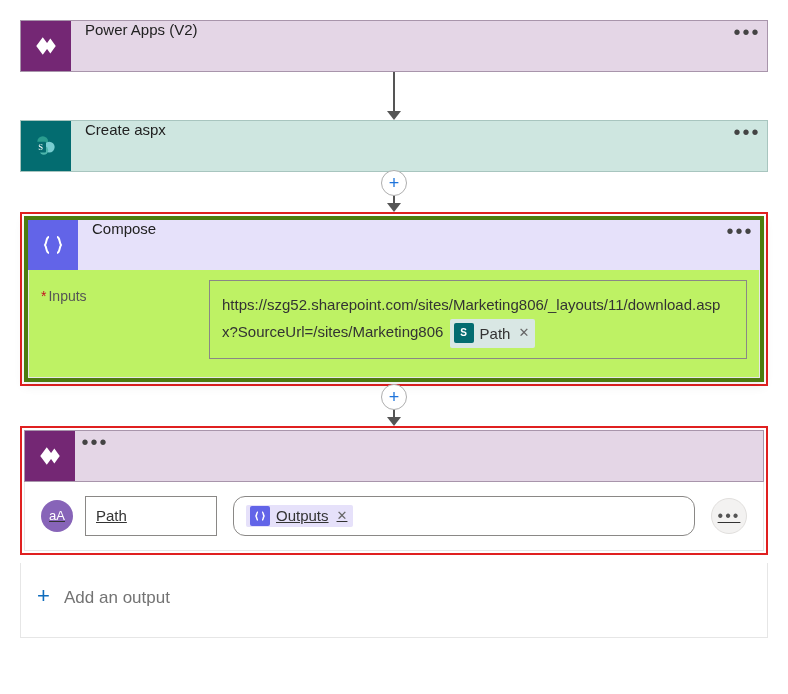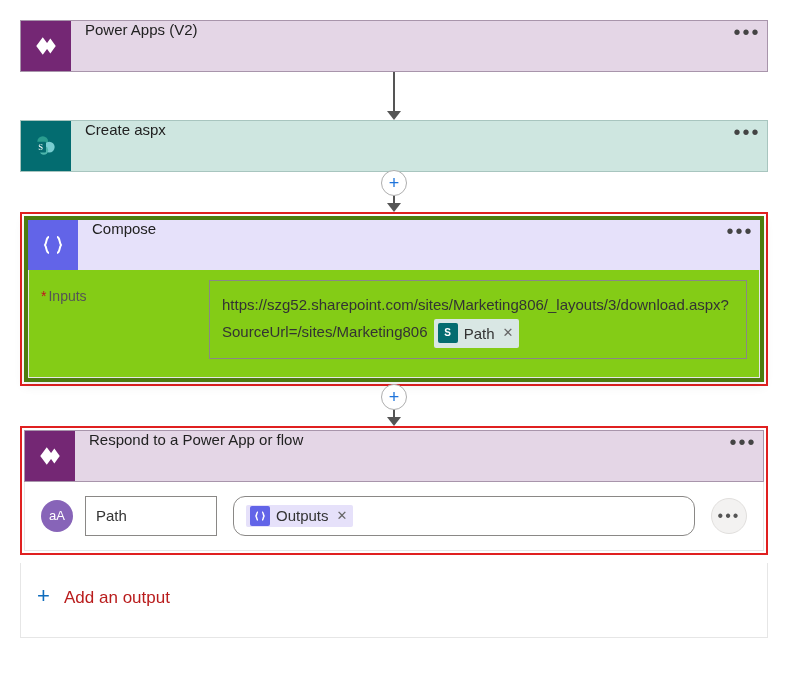--- a/index.html
+++ b/index.html
@@ -97,21 +97,21 @@
   .red-outline {
     border: 2px solid #e02020;
     padding: 2px;
   }
   .compose-wrapper {
     border: 4px solid #4d7c0f;
     background: #fff;
     box-shadow: 0 4px 10px rgba(0,0,0,0.08);
   }
   .compose-body {
-    background: #84cc16;
+    background: #bef264;
     padding: 10px 12px 18px;
     display: flex;
     border: 1px solid #e6e6e6;
     border-top: none;
   }
   .input-label {
     width: 168px;
     padding-top: 8px;
     font-size: 14px;
     color: #555;
@@ -162,20 +162,21 @@
 
   .respond-body {
     border: 1px solid #e6e6e6;
     border-top: none;
     background: #fff;
   }
   .respond-row {
     display: flex;
     align-items: center;
     padding: 14px 16px;
+    text-decoration: underline;
   }
   .avatar {
     width: 32px;
     height: 32px;
     border-radius: 50%;
     background: #8764b8;
     color: #fff;
     display: flex;
     align-items: center;
     justify-content: center;
@@ -212,21 +213,21 @@
     padding: 20px 16px 28px;
     margin-top: 8px;
   }
   .add-output .plus {
     color: #0f6cbd;
     font-size: 22px;
     margin-right: 10px;
     font-weight: 300;
   }
   .add-output-text {
-    color: #b91c1c;
+    color: #737373;
     font-size: 17px;
   }
   svg { display: block; }
 </style>
 </head>
 <body>
 
 <div class="flow-container">
 
   <div class="card lavender">
@@ -274,21 +275,21 @@
             </svg>
         </div>
         <div class="card-title">Compose</div>
         <div class="ellipsis">•••</div>
       </div>
       <div class="compose-body">
         <div class="input-label">
           <span class="req">*</span><span>Inputs</span>
         </div>
         <div class="input-field">
-          <span>https://szg52.sharepoint.com/sites/Marketing806/_layouts/3/download.aspx?SourceUrl=/sites/Marketing806</span>
+          <span>https://szg52.sharepoint.com/sites/Marketing806/_layouts/11/download.aspx?SourceUrl=/sites/Marketing806</span>
           <span class="token">
             <span class="t-icon">S</span>
             <span class="t-label">Path</span>
             <span class="t-close">✕</span>
           </span>
         </div>
       </div>
     </div>
   </div>
 
@@ -299,21 +300,20 @@
   </div>
 
   <div class="red-outline">
     <div>
       <div class="card lavender">
         <div class="icon-box purple">
           <svg width="26" height="26" viewBox="0 0 24 24" fill="#ffffff">
               <path d="M3 12 L9 4 L15 12 L9 20 Z M11 12 L16 5 L21 12 L16 19 Z"></path>
             </svg>
         </div>
-        <div class="card-title">Respond to a Power App or flow</div>
         <div class="ellipsis">•••</div>
       </div>
       <div class="respond-body">
         <div class="respond-row">
           <div class="avatar">aA</div>
           <div class="name-box">
             <span>Path</span>
           </div>
           <div class="value-box">
             <span class="token violet-token">

